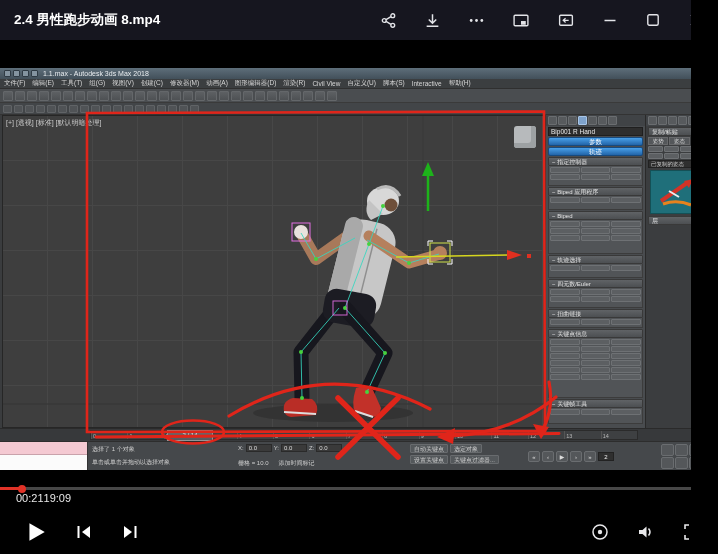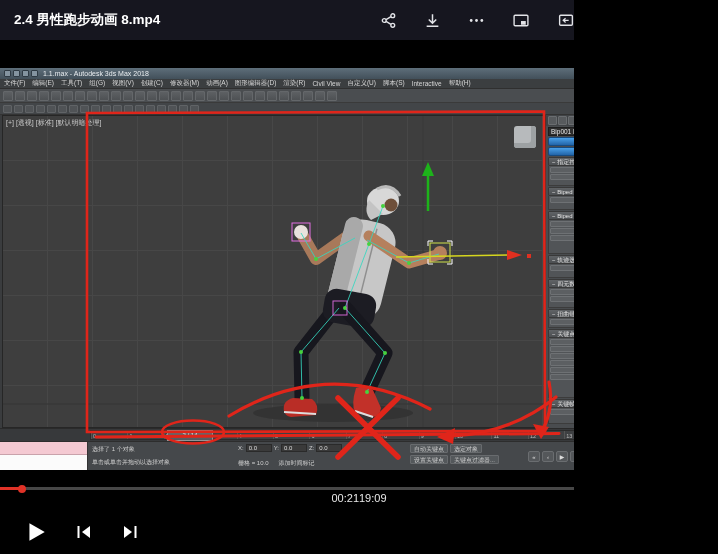--- a/index.html
+++ b/index.html
@@ -1,18 +1,18 @@
 <!DOCTYPE html>
 <html><head>
 <meta charset="utf-8">
 <style>
   html,body{margin:0;padding:0;background:#000;}
   *{box-sizing:border-box;}
   body{font-family:"Liberation Sans","DejaVu Sans",sans-serif;}
-  .screen{position:relative;width:574px;height:554px;background:#000;overflow:hidden;}
+  .screen{position:relative;width:691px;height:554px;background:#000;overflow:hidden;}
 
   
   .titlebar{position:absolute;left:0;top:0;width:718px;height:40px;background:#16161f;display:flex;align-items:center;}
   .tb-title{color:#fff;font-size:13.5px;font-weight:bold;margin-left:14px;white-space:nowrap;}
   .tb-icons{margin-left:auto;display:flex;align-items:center;gap:27px;margin-right:14px;}
   .tbi-btn{display:flex;align-items:center;justify-content:center;cursor:pointer;}
   .tbi-btn svg{display:block;}
 
   
   .video-area{position:absolute;left:0;top:40px;width:718px;height:448px;background:#000;overflow:hidden;}
@@ -77,21 +77,21 @@
   .st-play{display:flex;align-items:center;gap:2px;padding:0 2px;flex:0 0 auto;}
   .pb-btn{width:12px;height:11px;background:#54575a;border:1px solid #6a6d70;border-radius:2px;text-align:center;line-height:10px;font-size:6px;color:#ddd;}
   .pb-frame{width:16px;height:9px;background:#2f2f2f;border:1px solid #222;color:#eee;line-height:8px;text-align:center;}
   .st-nav{margin-left:auto;display:grid;grid-template-columns:repeat(4,13px);grid-auto-rows:12px;gap:1px;padding:2px;}
   .navi{background:#54575a;border:1px solid #6a6d70;border-radius:2px;}
 
   
   .progress{position:absolute;left:0;top:487px;width:718px;height:3px;background:rgba(255,255,255,0.28);cursor:pointer;}
   #pgfill{height:100%;background:#e03227;}
   #pghandle{position:absolute;top:-2.5px;left:0;width:8px;height:8px;border-radius:50%;background:#e03227;}
-  .times{position:absolute;left:0;top:492px;width:718px;display:flex;justify-content:center;padding:0 16px;color:#e8e8e8;font-size:11px;}
+  .times{position:absolute;left:0;top:492px;width:718px;display:flex;justify-content:flex-start;padding:0 16px;color:#e8e8e8;font-size:11px;}
   .controls{position:absolute;left:0;top:510px;width:718px;height:44px;display:flex;align-items:center;}
   .ctl-left{display:flex;align-items:center;gap:26px;margin-left:24px;}
   .ctl-right{margin-left:auto;display:flex;align-items:center;gap:26px;margin-right:16px;}
   .ctl-btn{display:flex;align-items:center;justify-content:center;cursor:pointer;}
 </style>
 </head>
 <body>
 
 <div class="screen">
 

